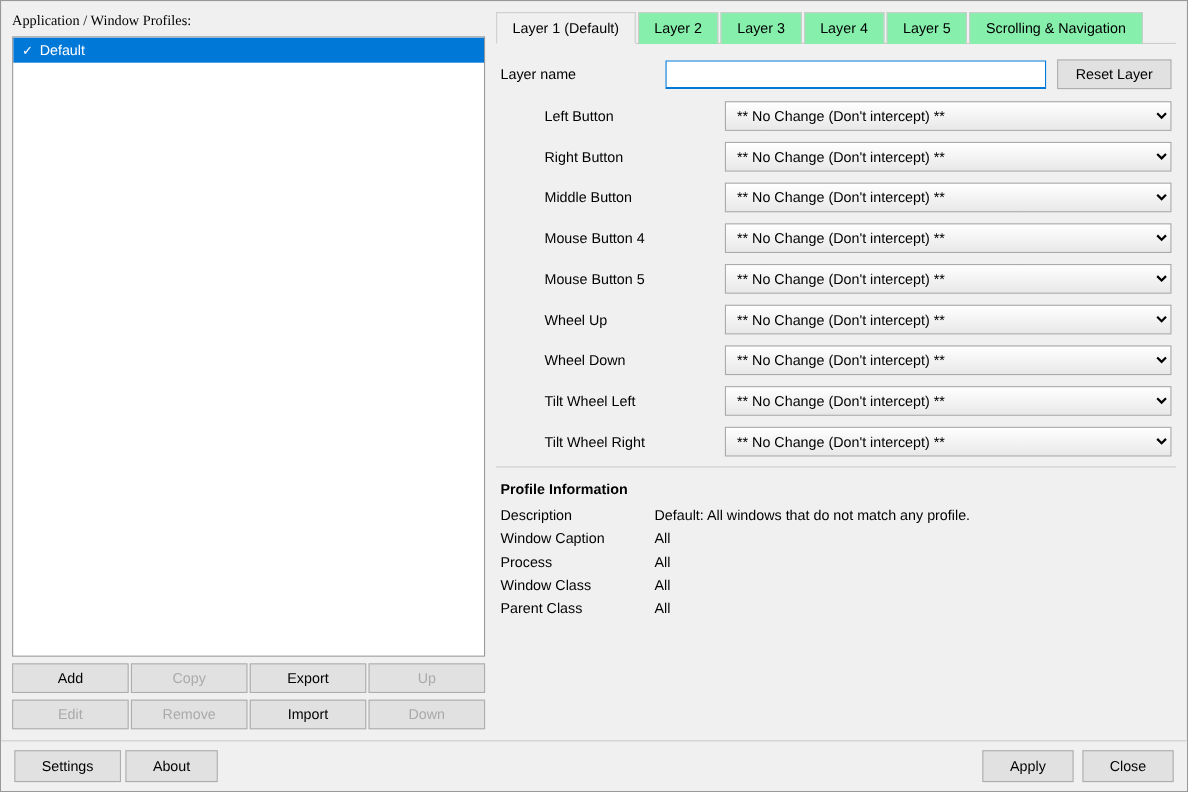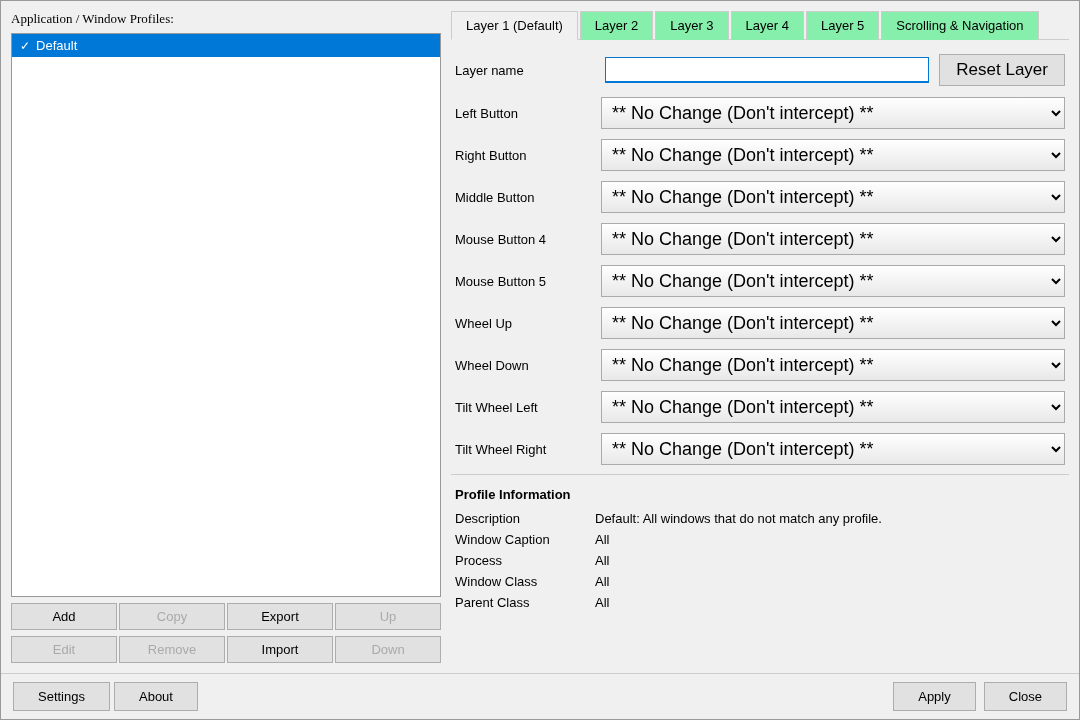--- a/index.html
+++ b/index.html
@@ -118,21 +118,22 @@
       display: flex;
       flex-direction: column;
       gap: 0;
       overflow-y: auto;
       flex: 1;
     }
     .form-row {
       display: flex;
       align-items: center;
       padding: 5px 4px;
-      gap: 6px;
+      gap: 24px;
+      margin-left: 40px;
     }
     .form-label {
       width: 140px;
       flex-shrink: 0;
       font-size: 13px;
     }
     .form-control {
       flex: 1;
     }
     .layer-name-row {
@@ -152,27 +153,27 @@
       padding: 4px 6px;
       font-size: 13px;
       outline: none;
       background: #fff;
     }
     .reset-layer-btn {
       padding: 5px 16px;
       background: #e1e1e1;
       border: 1px solid #adadad;
       cursor: pointer;
-      font-size: 17px;
+      font-size: 13px;
       flex-shrink: 0;
     }
     select.dropdown {
       width: 100%;
       padding: 4px 6px;
-      font-size: 18px;
+      font-size: 13px;
       border: 1px solid #aaa;
       background: linear-gradient(to bottom, #fff, #e8e8e8);
       appearance: auto;
       cursor: pointer;
     }
     .profile-info-section {
       border-top: 1px solid #ccc;
       padding-top: 8px;
       margin-top: 4px;
     }

